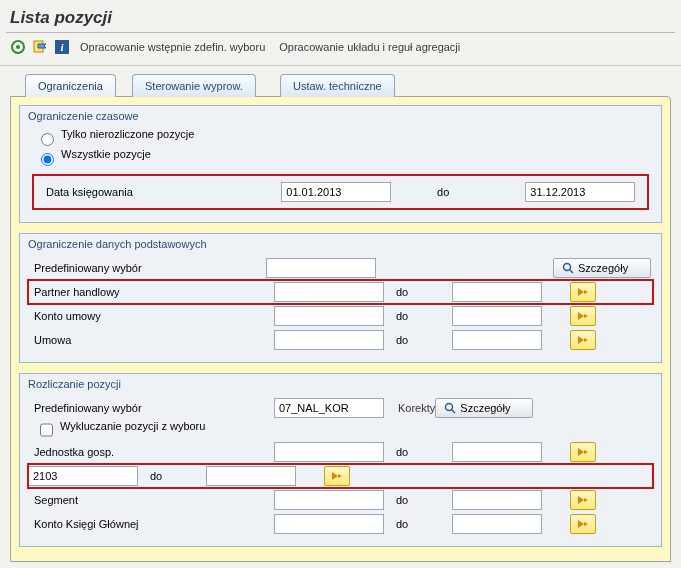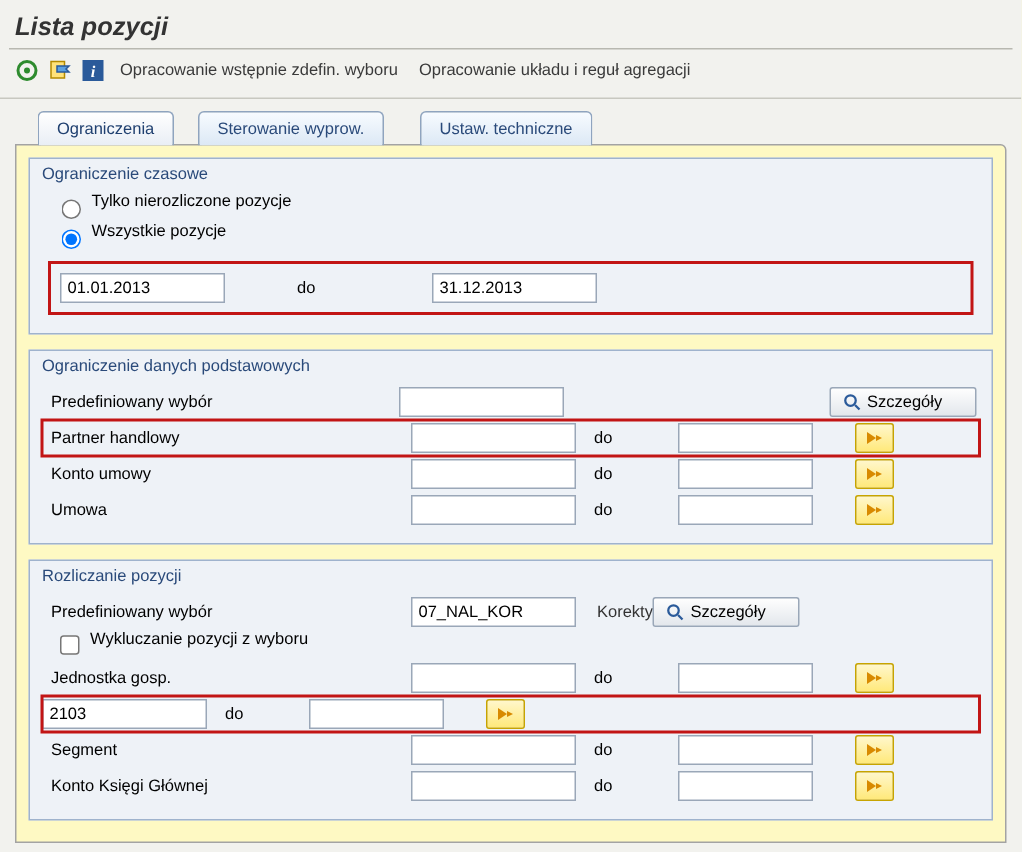--- a/index.html
+++ b/index.html
@@ -91,20 +91,21 @@
           <input type="radio" name="scope" style="">
           <span>Tylko nierozliczone pozycje</span>
         </label>
         <label class="radio">
           <input type="radio" name="scope" checked="" style="">
           <span>Wszystkie pozycje</span>
         </label>
 
         <div class="redbox">
           <div class="row">
+            <div class="lbl">Data księgowania</div>
             <div class="cell-input"><input type="text" class="w100 center" value="01.01.2013" style=""></div>
             <div class="to" style="width:90px;padding-left:40px">do</div>
             <div class="cell-input2"><input type="text" class="w100 center" value="31.12.2013" style=""></div>
           </div>
         </div>
       </div>
     </div>
 
     <div class="group">
       <div class="group-title">Ograniczenie danych podstawowych</div>

